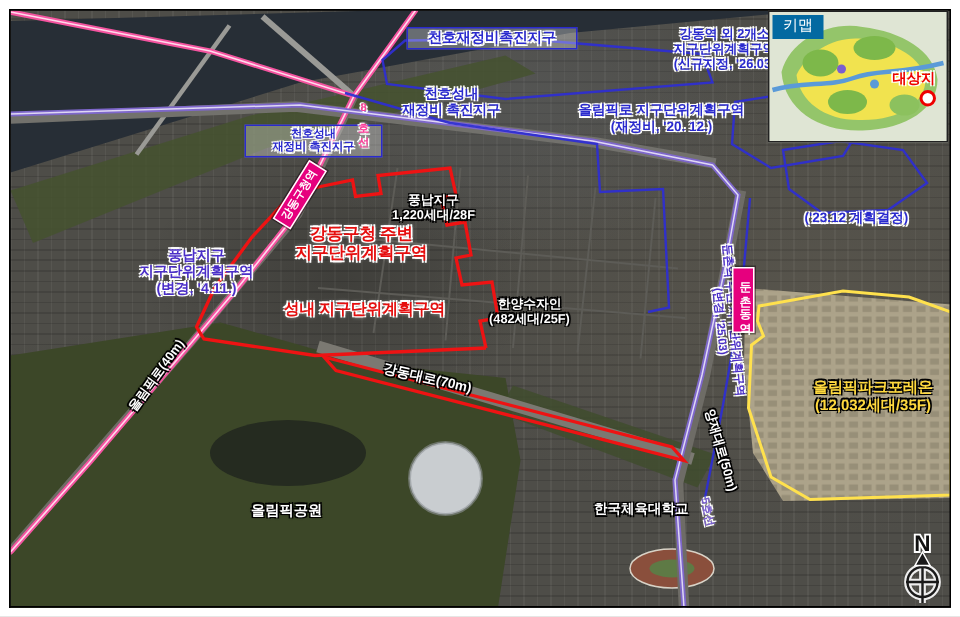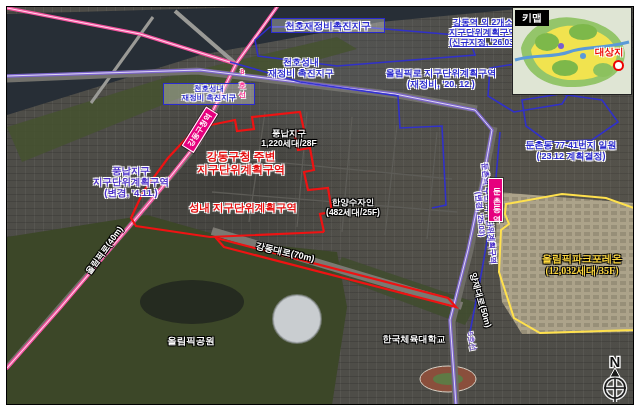--- a/index.html
+++ b/index.html
@@ -13,30 +13,30 @@
          radial-gradient(ellipse 420px 260px at 86% 48%, rgba(118,108,88,.22), transparent 62%),
          radial-gradient(ellipse 200px 140px at 35% 45%, rgba(30,30,28,.30), transparent 65%),
          repeating-linear-gradient(0deg, rgba(0,0,0,.13) 0 1px, transparent 1px 7px),
          repeating-linear-gradient(90deg, rgba(255,255,255,.05) 0 1px, transparent 1px 9px);}
   svg.overlay{position:absolute;left:0;top:0;z-index:2;}
   .lbl{position:absolute;z-index:10;font-weight:bold;text-align:center;line-height:1.18;white-space:nowrap;}
   .lbl span{display:block;}
   .w{color:#ffffff;text-shadow:1px 1px 0 #000,-1px -1px 0 #000,1px -1px 0 #000,-1px 1px 0 #000,0 0 2px #000;}
   .b{color:#2a2ace;text-shadow:1px 1px 0 #fff,-1px -1px 0 #fff,1px -1px 0 #fff,-1px 1px 0 #fff,0 0 2px #fff;}
   .p{color:#4a2ec8;text-shadow:1px 1px 0 #fff,-1px -1px 0 #fff,1px -1px 0 #fff,-1px 1px 0 #fff,0 0 2px #fff;}
-  .r{color:#e60e0e;text-shadow:1px 1px 0 #fff,-1px -1px 0 #fff,1px -1px 0 #fff,-1px 1px 0 #fff,0 0 3px #fff;}
+  .r{color:#e60e0e;text-shadow:1px 1px 0 #fff,-1px -1px 0 #fff,1px -1px 0 #fff,-1px 1px 0 #fff,0 0 3px #fff;font-family:Liberation Serif, serif;}
   .y{color:#ffd93d;text-shadow:1px 1px 0 #000,-1px -1px 0 #000,1px -1px 0 #000,-1px 1px 0 #000;}
   .boxed{border:1px solid #2a2ace;background:rgba(255,255,255,.30);padding:1px 2px;}
   .station{position:absolute;z-index:11;background:#e6007e;color:#fff;border:1px solid #ffffff;
            font-weight:bold;box-shadow:0 0 0 1px rgba(0,0,0,.4);}
   .vtext{writing-mode:vertical-rl;text-orientation:upright;letter-spacing:1px;}
   .keymap{position:absolute;left:505px;top:0;width:120px;height:88px;z-index:40;
           border:1px solid #222;background:#e4e9da;box-sizing:border-box;overflow:hidden;}
-  .keymap-title{position:absolute;left:2px;top:2px;width:34px;height:16px;background:#000000;color:#fff;
-          font-size:10px;font-weight:bold;text-align:center;line-height:16px;z-index:42;}
+  .keymap-title{position:absolute;left:2px;top:2px;width:34px;height:16px;background:#0369a1;color:#fff;
+          font-size:10px;font-weight:normal;text-align:center;line-height:16px;z-index:42;}
   .keymap-target{position:absolute;left:82px;top:38px;z-index:42;font-size:9.5px;font-weight:bold;color:#e00;
           text-shadow:1px 1px 0 #fff,-1px -1px 0 #fff,1px -1px 0 #fff,-1px 1px 0 #fff;text-align:right;}
   .keymap-marker{position:absolute;left:100px;top:52px;width:7px;height:7px;border:2px solid #e00;
           border-radius:50%;background:#fff;z-index:42;}
   .frame{position:absolute;inset:6px;border:1px solid #000;pointer-events:none;z-index:60;
          box-shadow:0 0 0 8px #ffffff;}
   .compass{position:absolute;left:590px;top:344px;width:36px;height:54px;z-index:30;}
 </style>
 </head>
 <body>
@@ -104,21 +104,21 @@
         <path d="M209,231 L441,291 L449,300 L217,240 Z"></path>
       </g>
 
       <path d="M499,197 L555,187 L599,191 L627,201 L627,323 L533,326 L507,311 L492,265 L494,223 L502,217 L498,207 Z" fill="none" stroke="#ffe14d" stroke-width="2"></path>
     </svg>
 
     <div class="lbl b boxed" style="left:264px;top:11px;width:108px;font-size:9.5px;">
       <span>천호재정비촉진지구</span>
     </div>
 
-    <div class="lbl b" style="left:430px;top:10px;width:92px;font-size:8.5px;text-decoration:underline;">
+    <div class="lbl b" style="left:430px;top:10px;width:92px;font-size:8.5px;">
       <span>강동역 외 2개소</span>
       <span>지구단위계획구역</span>
       <span>(신규지정, '26.03)</span>
     </div>
 
     <div class="lbl b" style="left:252px;top:50px;width:84px;font-size:9px;">
       <span>천호성내</span>
       <span>재정비 촉진지구</span>
     </div>
 
@@ -141,41 +141,40 @@
     <div class="lbl r" style="left:186px;top:143px;width:96px;font-size:11px;">
       <span>강동구청 주변</span>
       <span>지구단위계획구역</span>
     </div>
 
     <div class="lbl r" style="left:180px;top:194px;width:112px;font-size:10.5px;">
       <span>성내 지구단위계획구역</span>
     </div>
 
     <div class="lbl b" style="left:506px;top:133px;width:116px;font-size:9px;">
-      <span>둔촌동 77-41번지 일원</span>
       <span>('23.12 계획결정)</span>
     </div>
 
     <div class="lbl p" style="left:398px;top:198px;width:158px;font-size:7.5px;transform:rotate(85deg);">
       <span>둔촌역 주변 지구단위계획구역</span>
       <span>(변경, '25.03)</span>
     </div>
 
 
     <div class="lbl w" style="left:240px;top:121px;width:84px;font-size:8.5px;">
       <span>풍납지구</span>
       <span>1,220세대/28F</span>
     </div>
 
     <div class="lbl w" style="left:306px;top:190px;width:80px;font-size:8.5px;">
       <span>한양수자인</span>
       <span>(482세대/25F)</span>
     </div>
 
-    <div class="lbl y" style="left:518px;top:246px;width:114px;font-size:10px;font-family:Liberation Serif, serif;">
+    <div class="lbl y" style="left:518px;top:246px;width:114px;font-size:10px;">
       <span>올림픽파크포레온</span>
       <span>(12,032세대/35F)</span>
     </div>
 
     <div class="lbl w" style="left:58px;top:238px;width:78px;font-size:8.5px;transform:rotate(-54deg);">
       <span>올림픽로(40m)</span>
     </div>
     <div class="lbl w" style="left:236px;top:240px;width:84px;font-size:9px;transform:rotate(13deg);">
       <span>강동대로(70m)</span>
     </div>
@@ -192,21 +191,21 @@
     <div class="lbl vtext" style="left:230px;top:60px;font-size:7.5px;color:#ff3d9a;text-shadow:0 0 2px #fff,1px 1px 0 #fff,-1px -1px 0 #fff;">
       <span>8호선</span>
     </div>
     <div class="lbl" style="left:444px;top:330px;width:40px;font-size:7.5px;color:#7a5fd0;transform:rotate(78deg);text-shadow:0 0 2px #fff,1px 1px 0 #fff,-1px -1px 0 #fff;">
       <span>5호선</span>
     </div>
 
     <div class="lbl w" style="left:148px;top:328px;width:72px;font-size:9.5px;">
       <span>올림픽공원</span>
     </div>
-    <div class="lbl w" style="left:362px;top:327px;width:90px;font-size:9px;">
+    <div class="lbl w" style="left:362px;top:327px;width:90px;font-size:9px;text-align:right;">
       <span>한국체육대학교</span>
     </div>
 
     <div class="keymap">
       <svg width="118" height="86" viewBox="0 0 118 86">
         <rect width="118" height="86" fill="#dfe5d4"></rect>
         <path d="M8,40 C14,18 40,6 62,10 C88,13 110,26 112,45 C112,64 92,78 62,79 C34,80 10,66 8,40 Z" fill="#8cc15e" opacity="0.9"></path>
         <path d="M18,42 C26,26 44,16 62,18 C84,20 102,31 104,45 C104,60 88,72 62,72 C38,73 20,60 18,42 Z" fill="#f1e34f"></path>
         <ellipse cx="34" cy="34" rx="12" ry="9" fill="#7db84a"></ellipse>
         <ellipse cx="70" cy="24" rx="14" ry="8" fill="#7db84a"></ellipse>

